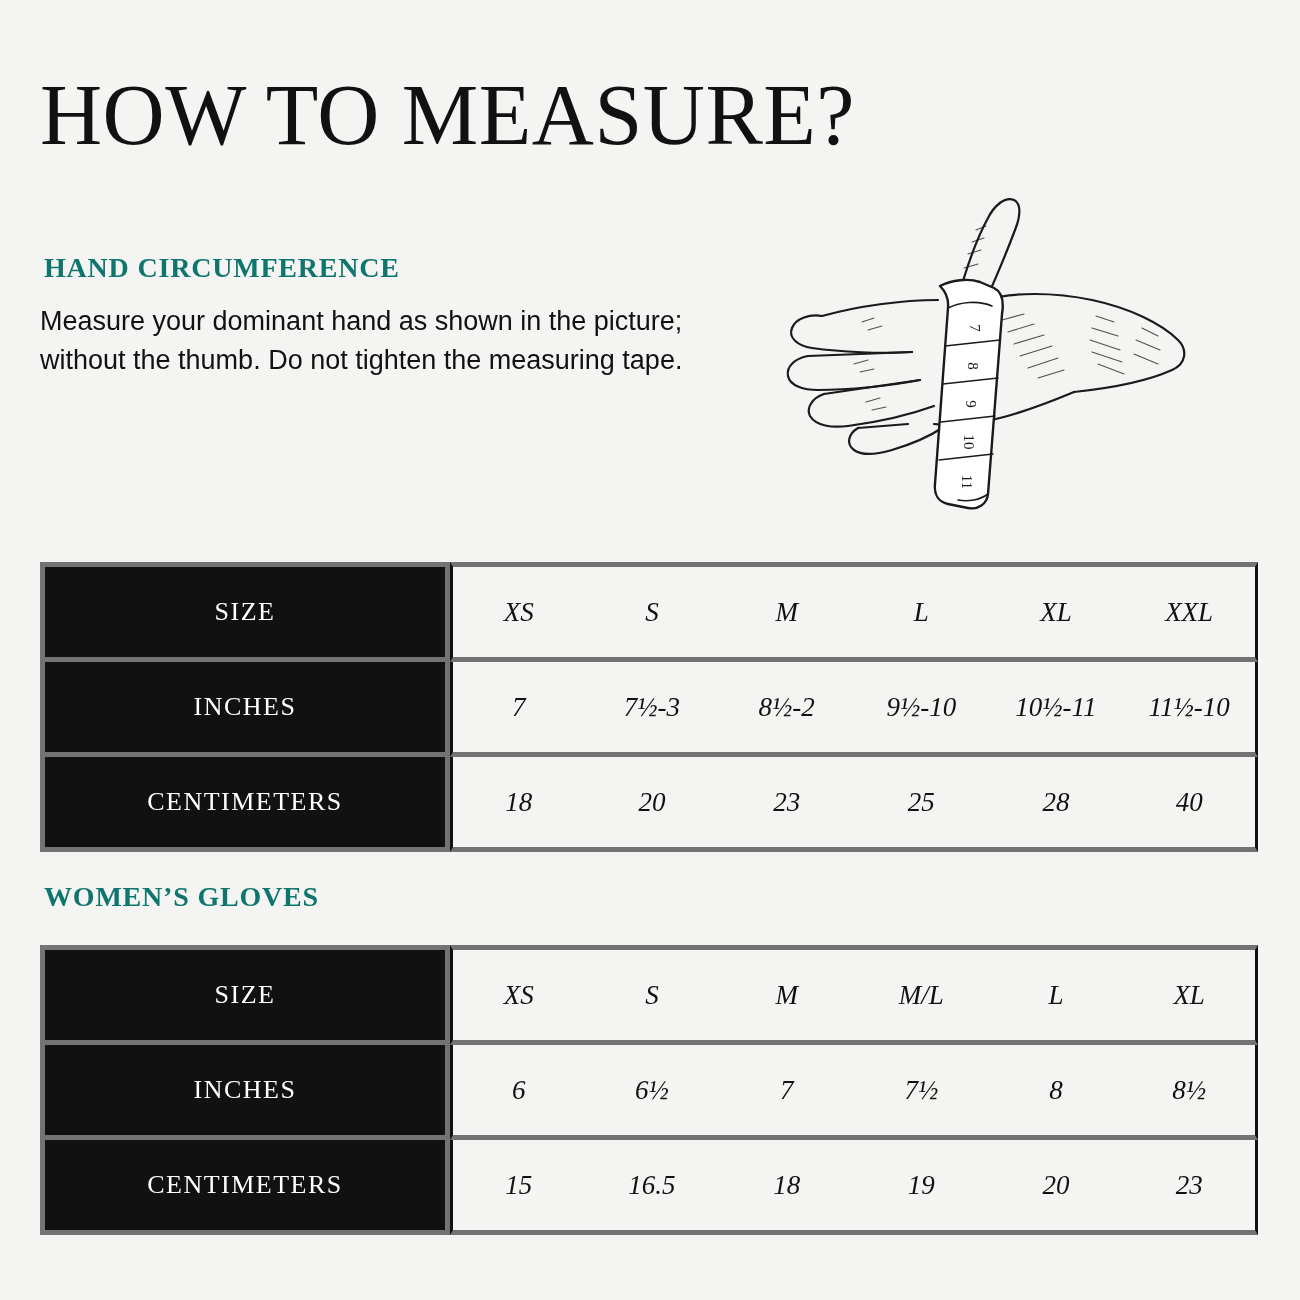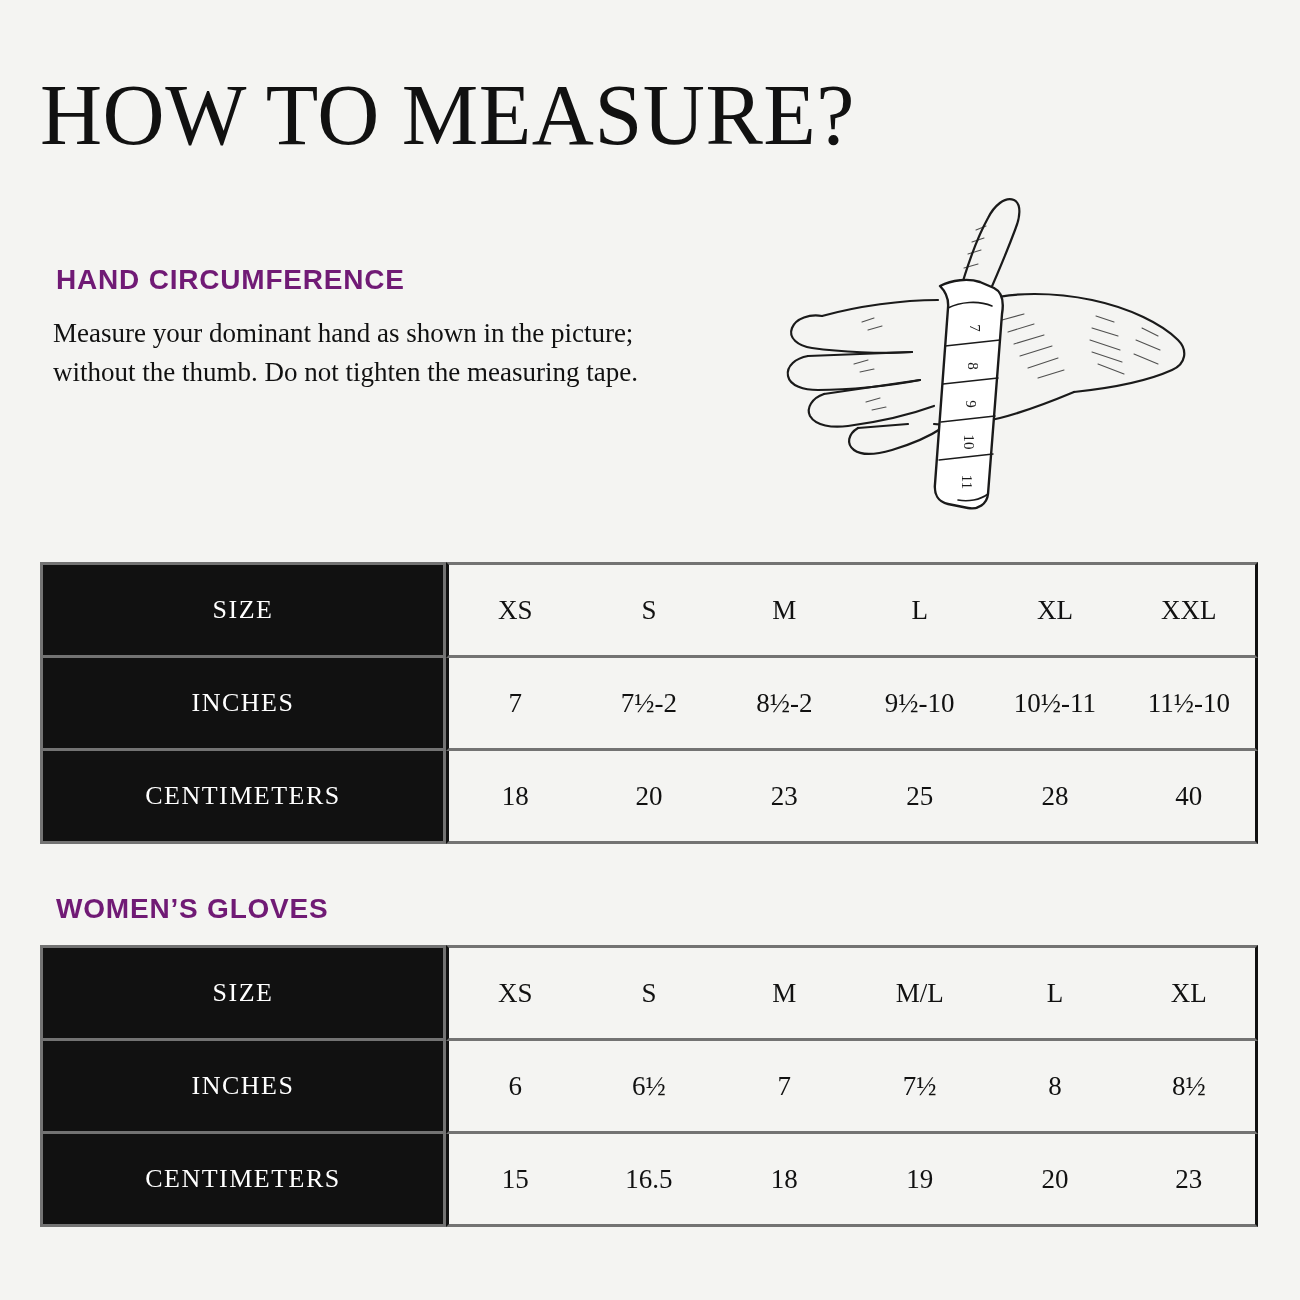--- a/index.html
+++ b/index.html
@@ -24,45 +24,45 @@
   .main-title {
     font-family: "Liberation Serif", serif;
     font-size: 86px;
     line-height: 1.0;
     letter-spacing: 0.5px;
     font-weight: 400;
     margin: 0 0 0 0;
     color: #111111;
   }
   .section-head {
-    font-family: Liberation Sans, sans-serif;
+    font-family: Liberation Serif, serif;
     font-weight: 700;
     font-size: 28px;
     letter-spacing: 0.8px;
-    margin: 16px;
-    color: #701a75;
+    margin: 4px;
+    color: #0f766e;
   }
   .hand-block {
     position: absolute;
     left: 40px;
     top: 248px;
     width: 1220px;
     height: 230px;
   }
   .intro-wrap {
     width: 690px;
   }
   #hand-circumference-head {
     margin-bottom: 18px;
   }
   .intro-text {
-    font-family: Liberation Serif, serif;
+    font-family: Liberation Sans, sans-serif;
     font-size: 27px;
     line-height: 1.45;
-    margin: 13px;
+    margin: 0;
     color: #111111;
     max-width: 680px;
   }
   .hand-illustration {
     position: absolute;
     right: 28px;
     top: -60px;
     width: 470px;
     height: 340px;
   }
@@ -81,41 +81,42 @@
     left: 40px;
     width: 1218px;
     border-collapse: separate;
     border-spacing: 0;
     background: #f4f4f2;
     table-layout: fixed;
   }
   .size-table.mens { top: 562px; }
   .size-table.womens { top: 945px; }
   .size-table td {
-    border: 3px solid #737373;
+    border: 5px solid #737373;
     height: 90px;
     text-align: center;
     vertical-align: middle;
     font-family: "Liberation Serif", serif;
     font-size: 27px;
     color: #111111;
     padding: 0;
   }
   .size-table td.rowlabel {
     background: #111111;
     color: #ffffff;
     font-weight: 400;
     letter-spacing: 1.5px;
     font-size: 26px;
     width: 400px;
   }
   .size-table td.val {
     background: #f4f4f2;
     border-left: none;
     border-right: none;
+    font-style: italic;
   }
   .size-table td.val.first {
     border-left: 3px solid #111111;
   }
   .size-table td.val.last {
     border-right: 3px solid #111111;
   }
   .size-table tr + tr td {
     border-top: none;
     text-align: center;
@@ -214,21 +215,21 @@
         <td class="val first">XS</td>
         <td class="val">S</td>
         <td class="val">M</td>
         <td class="val">L</td>
         <td class="val">XL</td>
         <td class="val last">XXL</td>
       </tr>
       <tr>
         <td class="rowlabel">INCHES</td>
         <td class="val first">7</td>
-        <td class="val">7½-2</td>
+        <td class="val">7½-3</td>
         <td class="val">8½-2</td>
         <td class="val">9½-10</td>
         <td class="val">10½-11</td>
         <td class="val last">11½-10</td>
       </tr>
       <tr>
         <td class="rowlabel">CENTIMETERS</td>
         <td class="val first">18</td>
         <td class="val">20</td>
         <td class="val">23</td>

